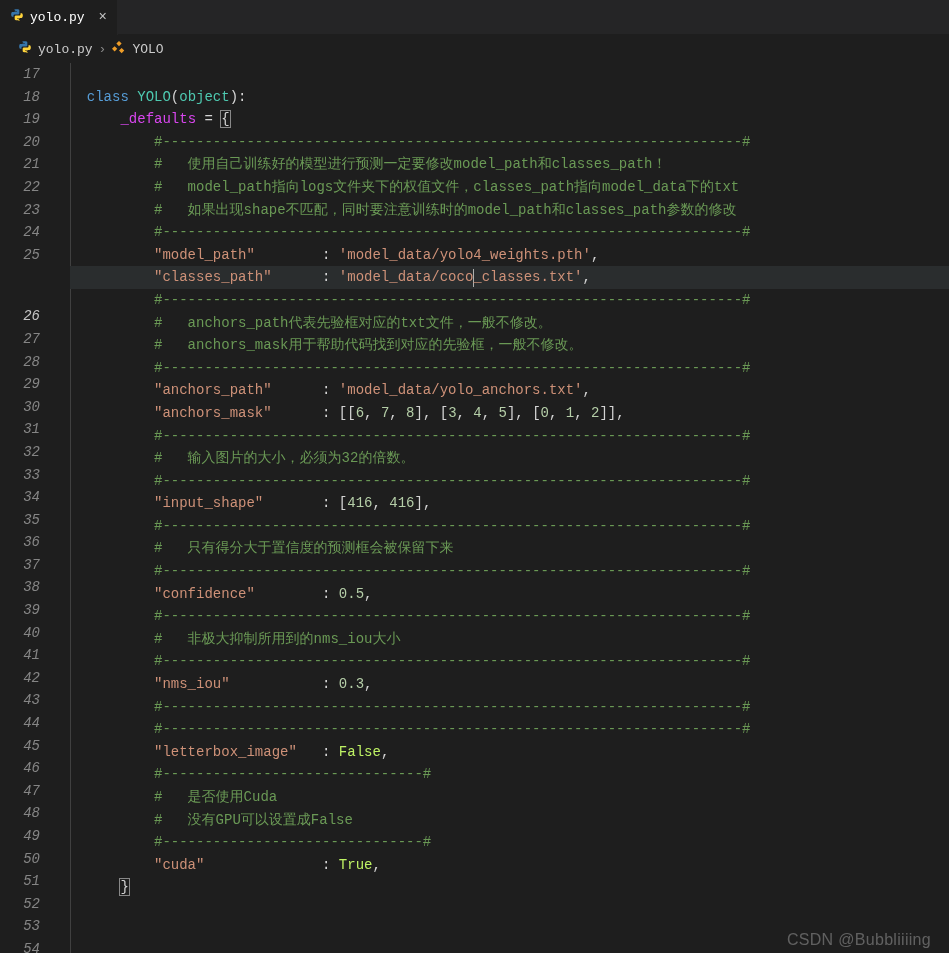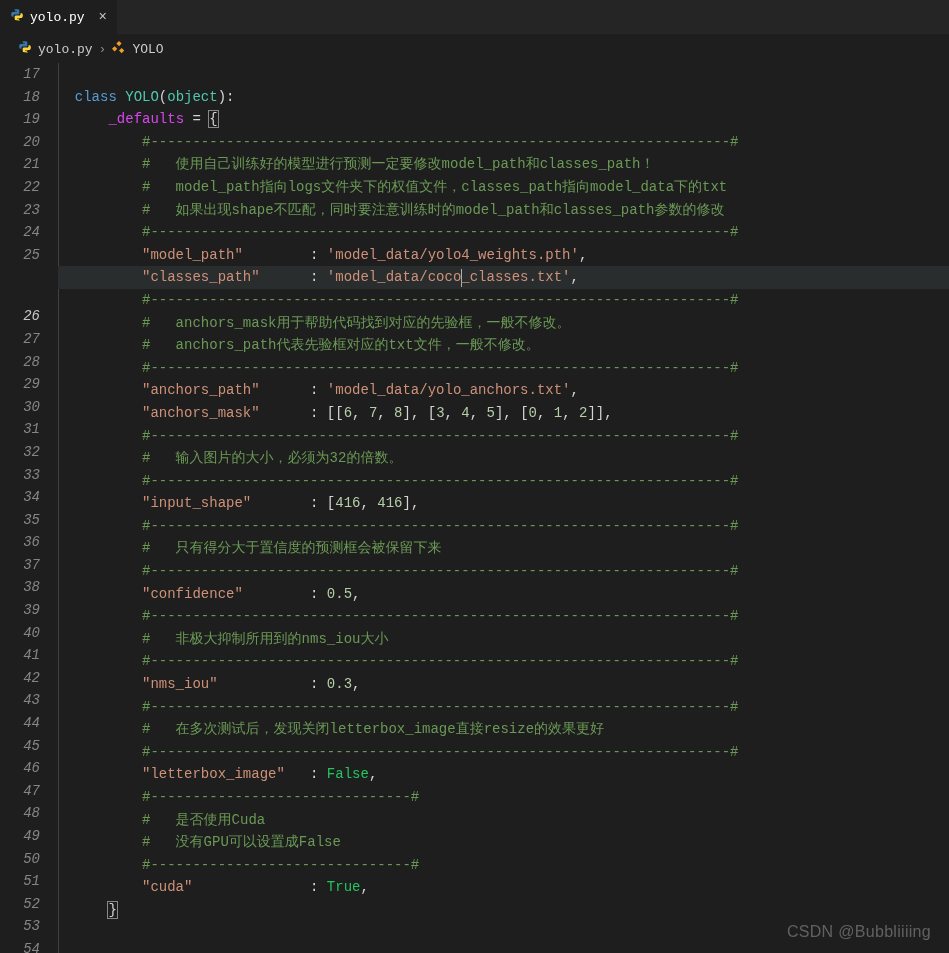--- a/index.html
+++ b/index.html
@@ -61,56 +61,57 @@
   color: #858585;
   user-select: none;
   font-size: 14px;
   font-style: italic;
 }
 .gutter .ln { height: 22.6px; line-height: 22.6px; }
 .gutter .active { color: #c6c6c6; margin-top: 39px; }
 .code {
   flex: 1;
   position: relative;
+  margin-left: 12px;
 }
 .line {
   height: 22.6px;
   line-height: 22.6px;
   white-space: pre;
   position: relative;
 }
 .line.hl { background: #2a2d2e; }
 .kw { color: #569cd6; }
 .cls { color: #4ec9b0; }
 .var { color: #d946ef; }
 .str { color: #ce9178; }
 .cmt { color: #6a9955; }
 .num { color: #b5cea8; }
 .pun { color: #d4d4d4; }
-.const { color: #22c55e; }
+.const { color: #bef264; }
 .guide {
   position: absolute;
   left: 0;
   top: 0;
   bottom: 0;
   width: 1px;
   background: #404040;
 }
 .cursor {
   display: inline-block;
   width: 1px;
   height: 18px;
   background: #aeafad;
   vertical-align: middle;
   margin: 0 -0.5px;
 }
 .watermark {
   position: absolute;
   right: 18px;
-  bottom: 12px;
+  bottom: 4px;
   color: rgba(220,220,220,0.35);
   font-family: sans-serif;
   font-size: 16px;
   letter-spacing: 0.3px;
 }
 </style>
 </head>
 <body>
 
 <div class="tab-bar">
@@ -192,39 +193,38 @@
     <div class="line">  <span class="kw">class</span> <span class="cls">YOLO</span><span class="pun">(</span><span class="cls">object</span><span class="pun">):</span></div>
     <div class="line">      <span class="var">_defaults</span> <span class="pun">=</span> <span class="pun" style="outline:1px solid #888">{</span></div>
     <div class="line">          <span class="cmt">#---------------------------------------------------------------------#</span></div>
     <div class="line">          <span class="cmt">#   使用自己训练好的模型进行预测一定要修改model_path和classes_path！</span></div>
     <div class="line">          <span class="cmt">#   model_path指向logs文件夹下的权值文件，classes_path指向model_data下的txt</span></div>
     <div class="line">          <span class="cmt">#   如果出现shape不匹配，同时要注意训练时的model_path和classes_path参数的修改</span></div>
     <div class="line">          <span class="cmt">#---------------------------------------------------------------------#</span></div>
     <div class="line">          <span class="str">"model_path"</span><span class="pun">        : </span><span class="str">'model_data/yolo4_weights.pth'</span><span class="pun">,</span></div>
     <div class="line hl">          <span class="str">"classes_path"</span><span class="pun">      : </span><span class="str">'model_data/coco</span><span class="cursor"></span><span class="str">_classes.txt'</span><span class="pun">,</span></div>
     <div class="line">          <span class="cmt">#---------------------------------------------------------------------#</span></div>
+    <div class="line">          <span class="cmt">#   anchors_path代表先验框对应的txt文件，一般不修改。</span></div>
     <div class="line">          <span class="cmt">#   anchors_mask用于帮助代码找到对应的先验框，一般不修改。</span></div>
-    <div class="line">          <span class="cmt">#   anchors_path代表先验框对应的txt文件，一般不修改。</span></div>
     <div class="line">          <span class="cmt">#---------------------------------------------------------------------#</span></div>
     <div class="line">          <span class="str">"anchors_path"</span><span class="pun">      : </span><span class="str">'model_data/yolo_anchors.txt'</span><span class="pun">,</span></div>
     <div class="line">          <span class="str">"anchors_mask"</span><span class="pun">      : </span><span class="pun">[[</span><span class="num">6</span><span class="pun">, </span><span class="num">7</span><span class="pun">, </span><span class="num">8</span><span class="pun">], [</span><span class="num">3</span><span class="pun">, </span><span class="num">4</span><span class="pun">, </span><span class="num">5</span><span class="pun">], [</span><span class="num">0</span><span class="pun">, </span><span class="num">1</span><span class="pun">, </span><span class="num">2</span><span class="pun">]],</span></div>
     <div class="line">          <span class="cmt">#---------------------------------------------------------------------#</span></div>
     <div class="line">          <span class="cmt">#   输入图片的大小，必须为32的倍数。</span></div>
     <div class="line">          <span class="cmt">#---------------------------------------------------------------------#</span></div>
     <div class="line">          <span class="str">"input_shape"</span><span class="pun">       : </span><span class="pun">[</span><span class="num">416</span><span class="pun">, </span><span class="num">416</span><span class="pun">],</span></div>
     <div class="line">          <span class="cmt">#---------------------------------------------------------------------#</span></div>
     <div class="line">          <span class="cmt">#   只有得分大于置信度的预测框会被保留下来</span></div>
     <div class="line">          <span class="cmt">#---------------------------------------------------------------------#</span></div>
     <div class="line">          <span class="str">"confidence"</span><span class="pun">        : </span><span class="num">0.5</span><span class="pun">,</span></div>
     <div class="line">          <span class="cmt">#---------------------------------------------------------------------#</span></div>
     <div class="line">          <span class="cmt">#   非极大抑制所用到的nms_iou大小</span></div>
     <div class="line">          <span class="cmt">#---------------------------------------------------------------------#</span></div>
     <div class="line">          <span class="str">"nms_iou"</span><span class="pun">           : </span><span class="num">0.3</span><span class="pun">,</span></div>
     <div class="line">          <span class="cmt">#---------------------------------------------------------------------#</span></div>
-    <div class="line">          <span class="cmt">#   在多次测试后，发现关闭letterbox_image直接resize的效果更好</span></div>
     <div class="line">          <span class="cmt">#---------------------------------------------------------------------#</span></div>
     <div class="line">          <span class="str">"letterbox_image"</span><span class="pun">   : </span><span class="const">False</span><span class="pun">,</span></div>
     <div class="line">          <span class="cmt">#-------------------------------#</span></div>
     <div class="line">          <span class="cmt">#   是否使用Cuda</span></div>
     <div class="line">          <span class="cmt">#   没有GPU可以设置成False</span></div>
     <div class="line">          <span class="cmt">#-------------------------------#</span></div>
     <div class="line">          <span class="str">"cuda"</span><span class="pun">              : </span><span class="const">True</span><span class="pun">,</span></div>
     <div class="line">      <span class="pun" style="outline:1px solid #888">}</span></div>
     <div class="line"> </div>
   </div>

